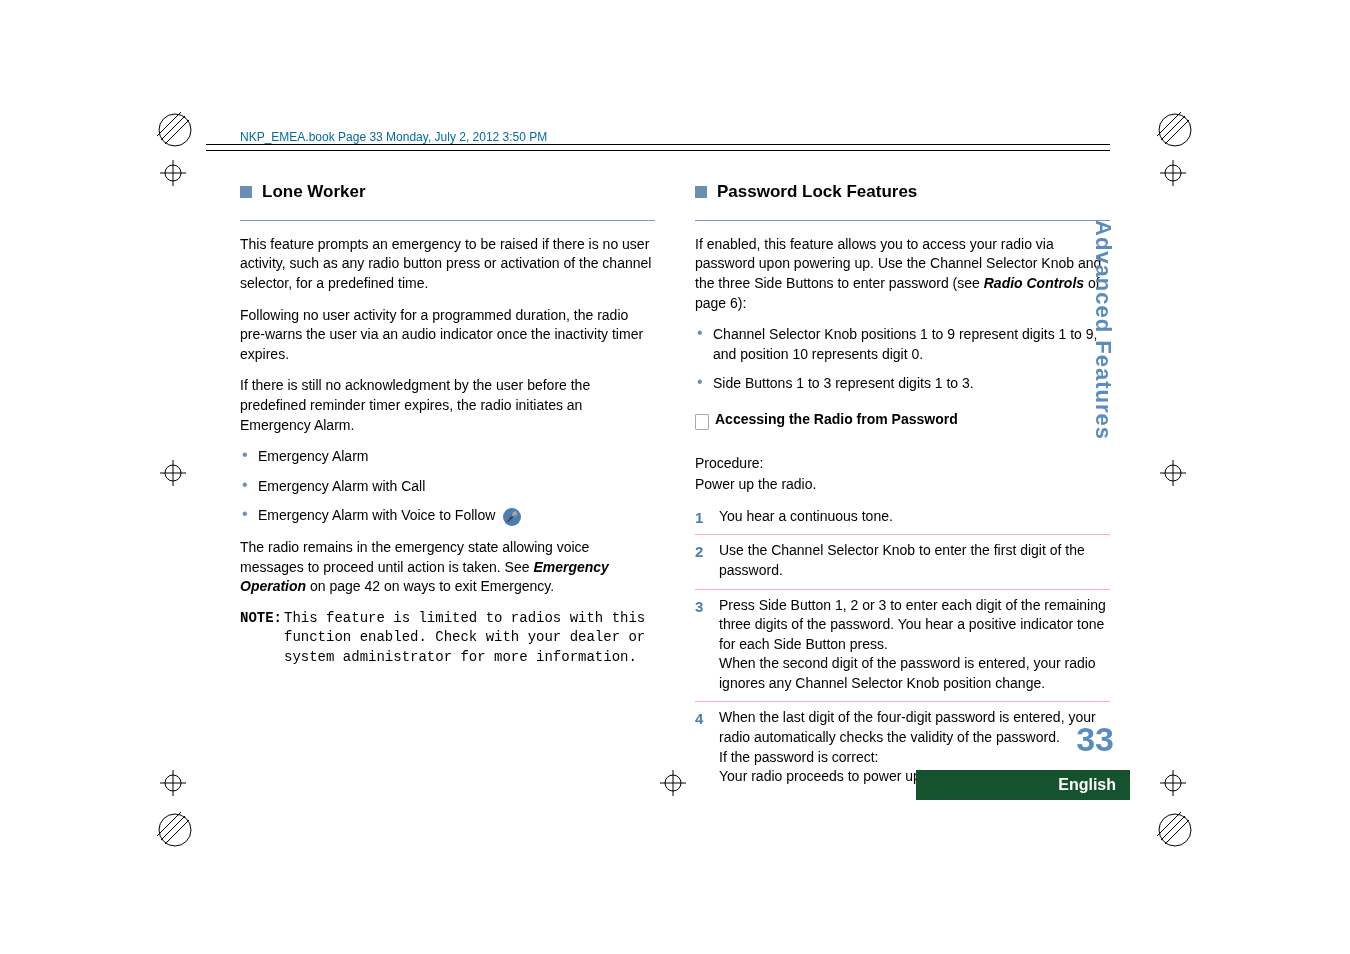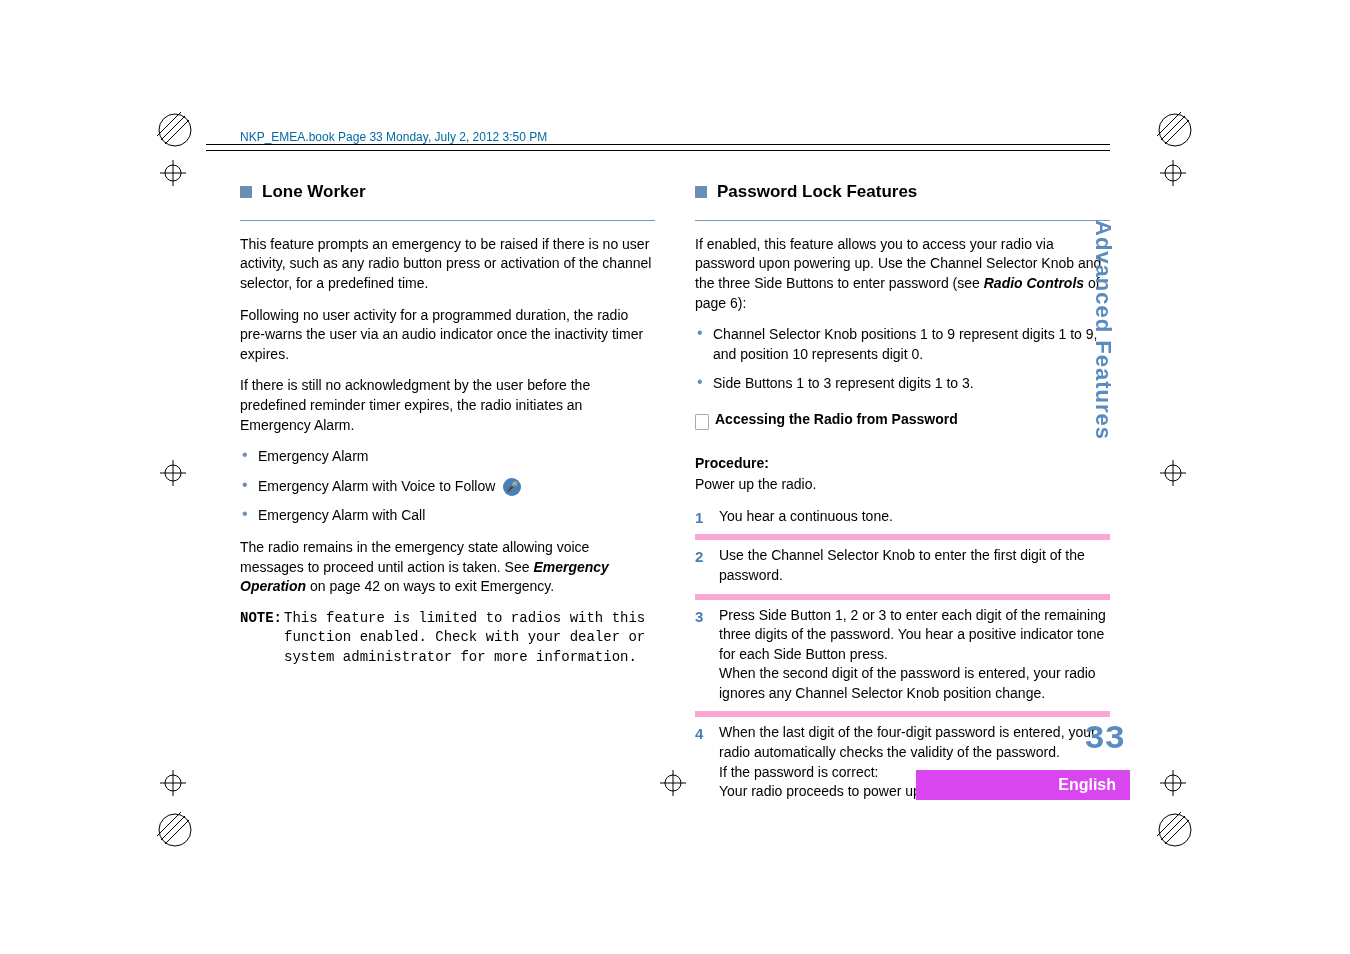--- a/index.html
+++ b/index.html
@@ -84,38 +84,38 @@
   }
   .sub-heading .doc-icon {
     width: 12px;
     height: 14px;
     border: 1px solid #aaa;
     border-radius: 1px;
     position: relative;
     background: #fff;
   }
   .proc-label {
-    font-weight: bold;
+    font-weight: normal;
     margin-bottom: 2px;
     display:block;
     margin-top:24px;
   }
   ol.steps {
     list-style: none;
     padding: 0;
     margin: 6px 0 0 0;
     counter-reset: step;
   }
   ol.steps li {
     counter-increment: step;
     position: relative;
     padding-left: 24px;
     padding-top:6px;
     padding-bottom: 8px;
-    border-top: 6px solid #f9a8d4;
+    border-top: 1px solid #f9a8d4;
   }
   ol.steps li:first-child { border-top: none; }
   ol.steps li::before {
     content: counter(step);
     position: absolute;
     left: 0;
     top: 6px;
     color: #4a7fb5;
     font-weight: bold;
     font-size: 15px;
@@ -148,34 +148,33 @@
   }
   .sidebar-text {
     writing-mode: vertical-rl;
     color: #5a8cc0;
     font-weight: bold;
     font-size: 22px;
     letter-spacing: 1px;
   }
   .page-number {
     position: absolute;
-    right: 225px;
+    right: 236px;
     top: 720px;
     color: #5a8cc0;
     font-size: 34px;
     font-weight: bold;
-    font-family: Liberation Mono, monospace;
   }
   .lang-bar {
     position: absolute;
     right: 220px;
     top: 770px;
     width: 200px;
     height: 30px;
-    background: #d946ef;
+    background: #14532d;
     color: #fff;
     font-weight: bold;
     font-size: 16px;
     display: flex;
     align-items: center;
     justify-content: flex-end;
     padding-right: 14px;
   }
   
   .reg {
@@ -210,22 +209,22 @@
     <div class="col">
       <div class="section-heading">
         <span class="square"></span>
         <span>Lone Worker</span>
       </div>
       <p>This feature prompts an emergency to be raised if there is no user activity, such as any radio button press or activation of the channel selector, for a predefined time.</p>
       <p>Following no user activity for a programmed duration, the radio pre-warns the user via an audio indicator once the inactivity timer expires.</p>
       <p>If there is still no acknowledgment by the user before the predefined reminder timer expires, the radio initiates an Emergency Alarm.</p>
       <ul class="bullets">
         <li><span>Emergency Alarm</span></li>
+        <li><span>Emergency Alarm with Call</span></li>
         <li><span>Emergency Alarm with Voice to Follow</span> <span class="mic-icon">🎤</span></li>
-        <li><span>Emergency Alarm with Call</span></li>
       </ul>
       <p>
         <span>The radio remains in the emergency state allowing voice messages to proceed until action is taken. See </span><span class="bi">Emergency Operation</span><span> on page 42 on ways to exit Emergency.</span>
       </p>
       <div class="note-row">
         <span class="note-label">NOTE:</span>
         <span>This feature is limited to radios with this function enabled. Check with your dealer or system administrator for more information.</span>
       </div>
     </div>
 

